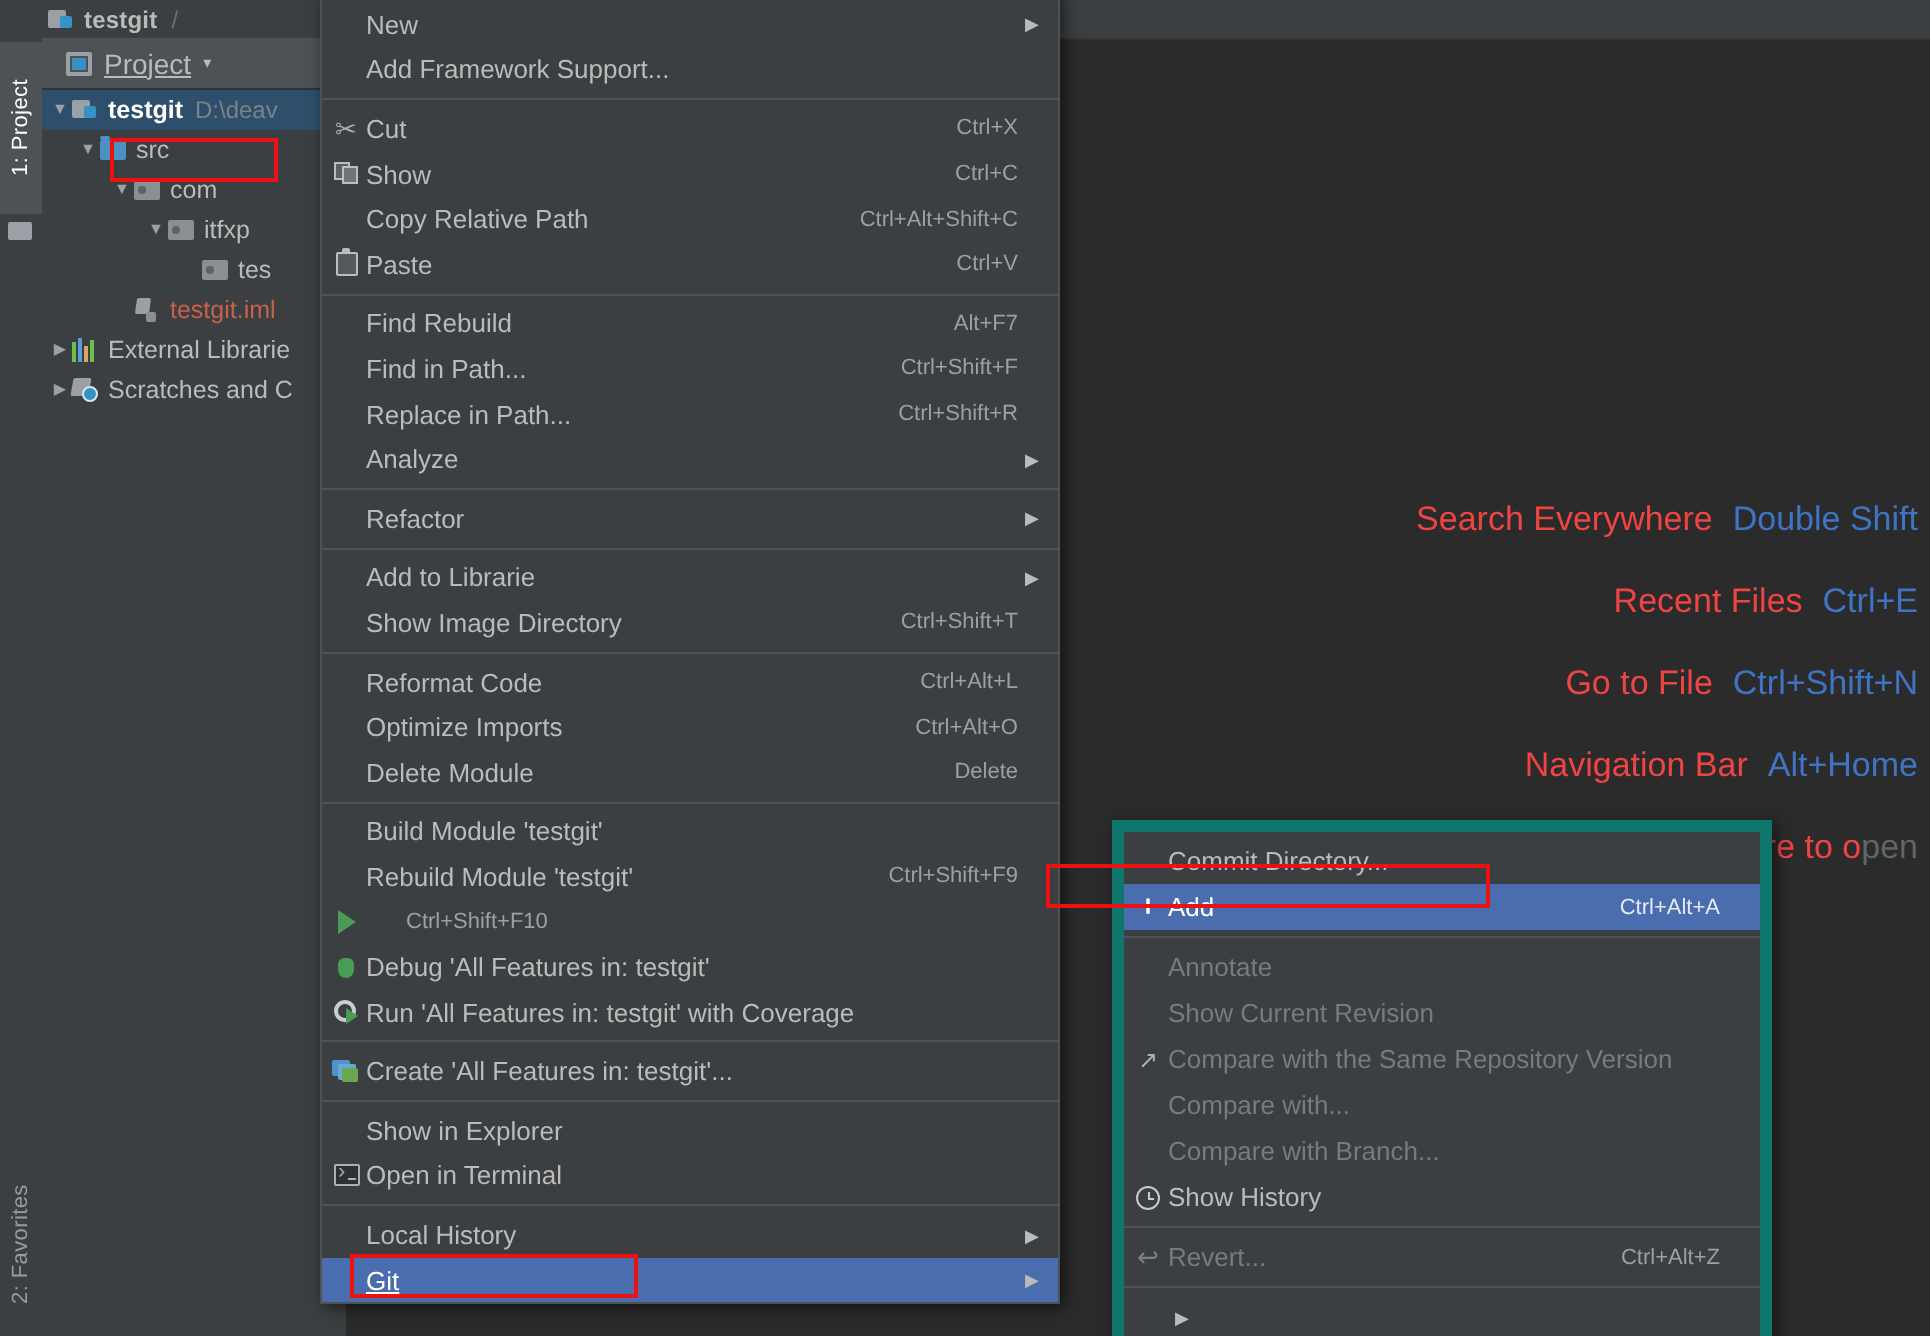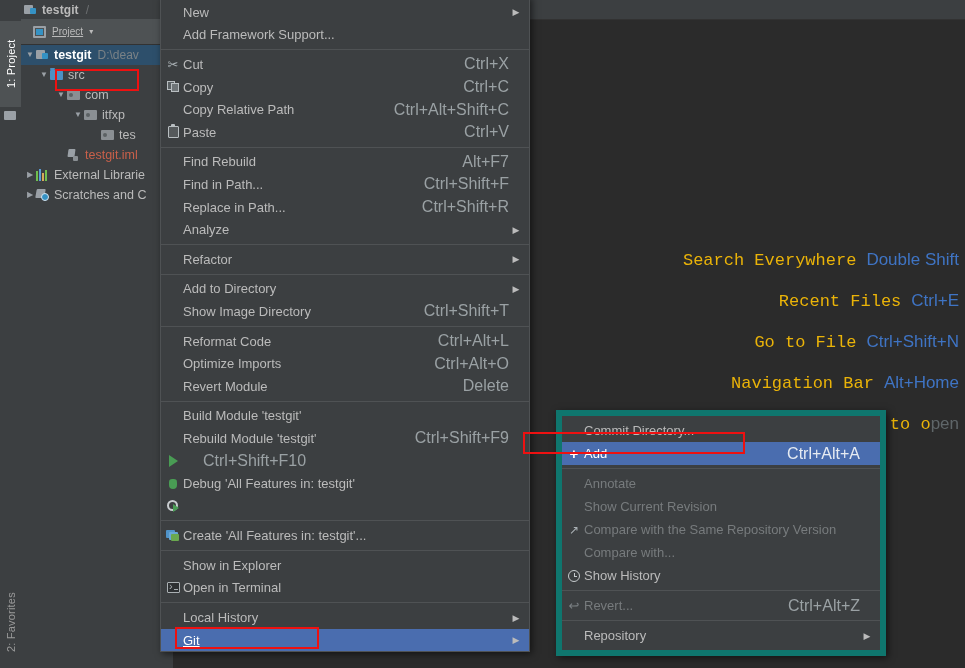--- a/index.html
+++ b/index.html
@@ -78,21 +78,21 @@
     width: 13px; height: 12px; margin-right: 6px; position: relative;
   }
   #project-header .ph-icon .o {
     position:absolute; left:0; top:0; width:13px; height:12px;
     border:2px solid #9aa0a6; box-sizing:border-box; border-radius:1px;
   }
   #project-header .ph-icon .i {
     position:absolute; left:3px; top:3px; width:7px; height:6px;
     background:#3592c4;
   }
-  #project-header .ph-label { color: #bbbbbb; font-size: 10px; text-decoration: underline; }
+  #project-header .ph-label { color: #bbbbbb; font-size: 14px; text-decoration: underline; }
   #project-header .ph-caret {
     margin-left: 6px; color:#bbbbbb; font-size: 8px; line-height:8px;
   }
 
   #tree { position: absolute; left: 0; top: 26px; width: 152px; }
   .tnode {
     height: 20px; display: flex; align-items: center;
     font-size: 12.5px; color: #bbbbbb; white-space: nowrap;
     position: relative;
   }
@@ -135,21 +135,21 @@
 
   
   #editor-hints {
     position: absolute; left: 530px; top: 250px; width: 435px;
     color: #5e6366; font-size: 17px;
   }
   .hint-row {
     display: flex; justify-content: flex-end; align-items: baseline;
     margin-bottom: 21px; white-space: nowrap; padding-right: 6px;
   }
-  .hint-label { color: #eab308; font-family: Liberation Mono, monospace; }
+  .hint-label { color: #ef4444; }
   .hint-key { color: #3f74c4; margin-left: 10px; }
 
   
   #ctxmenu {
     position: absolute; left: 160px; top: -4px; width: 370px;
     background: #3c3f41; border: 1px solid #4f5254;
     box-shadow: 2px 2px 7px rgba(0,0,0,.55);
     padding: 4px 0 0 0; box-sizing: border-box;
     z-index: 40;
   }
@@ -158,21 +158,21 @@
     font-size: 13px; color: #bbbbbb; position: relative; padding: 0 6px 0 0;
     white-space: nowrap;
   }
   .mi.selected { background: #4a6daf; color: #ffffff; }
   .mi.disabled { color: #777b7d; }
   .mi .mi-ico {
     width: 20px; flex: 0 0 20px; display: flex; align-items: center;
     justify-content: center; font-size: 12px; color: #a9b0b4; margin-left:2px;
   }
   .mi .mi-label { flex: 1 1 auto; }
-  .mi .mi-acc { color: #999f a2; color:#9aa1a4; font-size: 16px; margin-left: 20px; }
+  .mi .mi-acc { color: #999f a2; color:#9aa1a4; font-size: 11px; margin-left: 20px; }
   .mi.selected .mi-acc { color: #e6ebf2; }
   .mi .mi-arrow {
     width: 14px; flex: 0 0 14px; text-align: center; font-size: 9px; color: #bbbbbb;
   }
   .msep { height: 1px; background: #4f5254; margin: 3px 0; }
   .u { text-decoration: underline; text-underline-offset: 1px; }
 
   
   .ico-scissors:before{content:"\2702"; font-size:13px;}
   .ico-copy { position:relative; width:12px;height:12px;}
@@ -392,21 +392,21 @@
       <span class="mi-acc">Ctrl+X</span>
       <span class="mi-arrow"></span>
     </div>
     <div class="mi">
       <span class="mi-ico">
           <span class="ico-copy">
             <i class="c1"></i>
             <i class="c2"></i>
           </span>
         </span>
-      <span class="mi-label">Copy</span>
+      <span class="mi-label">Show</span>
       <span class="mi-acc">Ctrl+C</span>
       <span class="mi-arrow"></span>
     </div>
     <div class="mi">
       <span class="mi-ico"></span>
       <span class="mi-label">Copy Relative Path</span>
       <span class="mi-acc">Ctrl+Alt+Shift+C</span>
       <span class="mi-arrow"></span>
     </div>
     <div class="mi">
@@ -449,21 +449,21 @@
     <div class="mi">
       <span class="mi-ico"></span>
       <span class="mi-label">Refactor</span>
       <span class="mi-arrow">▶</span>
     </div>
 
     <div class="msep"></div>
 
     <div class="mi">
       <span class="mi-ico"></span>
-      <span class="mi-label">Add to Directory</span>
+      <span class="mi-label">Add to Librarie</span>
       <span class="mi-arrow">▶</span>
     </div>
     <div class="mi">
       <span class="mi-ico"></span>
       <span class="mi-label">Show Image Directory</span>
       <span class="mi-acc">Ctrl+Shift+T</span>
       <span class="mi-arrow"></span>
     </div>
 
     <div class="msep"></div>
@@ -475,21 +475,21 @@
       <span class="mi-arrow"></span>
     </div>
     <div class="mi">
       <span class="mi-ico"></span>
       <span class="mi-label">Optimize Imports</span>
       <span class="mi-acc">Ctrl+Alt+O</span>
       <span class="mi-arrow"></span>
     </div>
     <div class="mi">
       <span class="mi-ico"></span>
-      <span class="mi-label">Revert Module</span>
+      <span class="mi-label">Delete Module</span>
       <span class="mi-acc">Delete</span>
       <span class="mi-arrow"></span>
     </div>
 
     <div class="msep"></div>
 
     <div class="mi">
       <span class="mi-ico"></span>
       <span class="mi-label">Build Module 'testgit'</span>
       <span class="mi-arrow"></span>
@@ -516,20 +516,21 @@
       <span class="mi-label">Debug 'All Features in: testgit'</span>
       <span class="mi-arrow"></span>
     </div>
     <div class="mi">
       <span class="mi-ico">
           <span class="ico-cov">
             <i class="ring"></i>
             <i class="ply"></i>
           </span>
         </span>
+      <span class="mi-label">Run 'All Features in: testgit' with Coverage</span>
       <span class="mi-arrow"></span>
     </div>
 
     <div class="msep"></div>
 
     <div class="mi">
       <span class="mi-ico">
           <span class="ico-create">
             <i class="s1"></i>
             <i class="s2"></i>
@@ -601,20 +602,25 @@
     <div class="mi disabled">
       <span class="mi-ico ico-diffarrow">↗</span>
       <span class="mi-label">Compare with the Same Repository Version</span>
       <span class="mi-arrow"></span>
     </div>
     <div class="mi disabled">
       <span class="mi-ico"></span>
       <span class="mi-label">Compare with...</span>
       <span class="mi-arrow"></span>
     </div>
+    <div class="mi disabled">
+      <span class="mi-ico"></span>
+      <span class="mi-label">Compare with Branch...</span>
+      <span class="mi-arrow"></span>
+    </div>
     <div class="mi">
       <span class="mi-ico">
           <span class="ico-clock"></span>
         </span>
       <span class="mi-label">Show History</span>
       <span class="mi-arrow"></span>
     </div>
 
     <div class="msep"></div>
 
@@ -622,20 +628,19 @@
       <span class="mi-ico ico-revert"></span>
       <span class="mi-label">Revert...</span>
       <span class="mi-acc">Ctrl+Alt+Z</span>
       <span class="mi-arrow"></span>
     </div>
 
     <div class="msep"></div>
 
     <div class="mi">
       <span class="mi-ico"></span>
-      <span class="mi-label">Repository</span>
       <span class="mi-arrow">▶</span>
     </div>
   </div>
 
   <div id="add-anno"></div>
 
 </div>
 
 </body></html>

